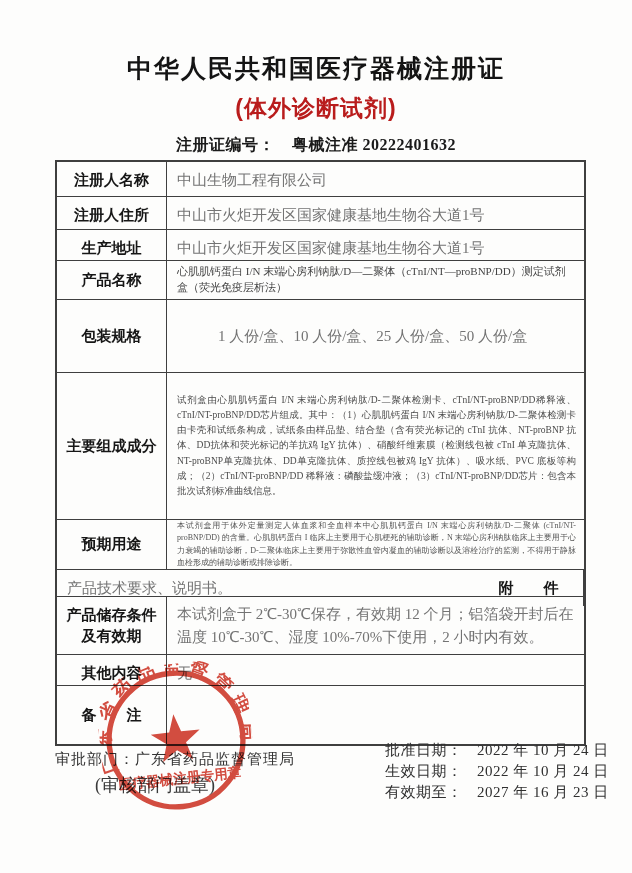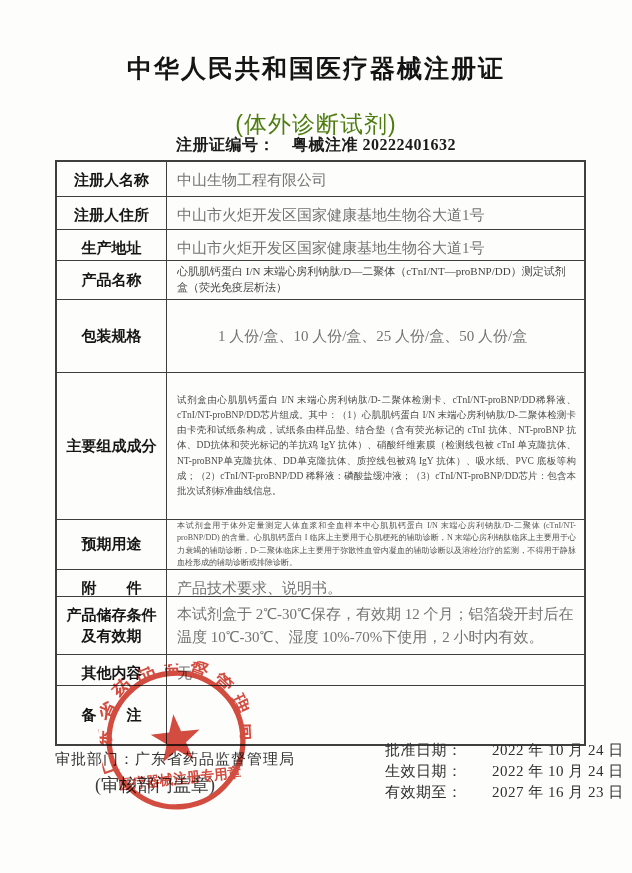--- a/index.html
+++ b/index.html
@@ -9,21 +9,21 @@
     background: #fdfdfc;
     font-family: "Liberation Sans", sans-serif;
     color: #2e2e2e;
     overflow: hidden;
   }
   .center-text { position: absolute; left: 0; width: 100%; text-align: center; }
   .doc-title {
     top: 52px; font-size: 25px; font-weight: bold; letter-spacing: 2px; color: #141414;
   }
   .doc-subtitle {
-    top: 109px; font-size: 23px; font-weight: normal; letter-spacing: 1px; color: #4d7c0f;
+    top: 93px; font-size: 23px; font-weight: bold; letter-spacing: 1px; color: #b91c1c;
   }
   .reg-line {
     top: 135px; font-size: 16px; font-weight: bold; color: #1a1a1a; letter-spacing: 0.5px;
   }
   .reg-line .reg-value { margin-left: 17px; font-family: "Liberation Serif", serif; }
 
   .cert-table {
     position: absolute; left: 55px; top: 160px; width: 531px;
     border: 2px solid #3f3f3f;
     background: transparent;
@@ -54,21 +54,21 @@
   .v-small { font-size: 11px; line-height: 1.45; color: #444; }
   .v-tiny  { font-size: 9.5px; line-height: 1.6; color: #4a4a4a; text-align: justify; }
   .v-micro { font-size: 8px; line-height: 1.55; color: #555; text-align: justify; }
 
   .footer-left { position: absolute; left: 55px; top: 750px; font-size: 15px; color: #333; font-family: "Liberation Serif", serif; }
   .footer-left .approval { letter-spacing: 1px; }
   .footer-left .note { margin-top: 4px; margin-left: 40px; font-size: 18px; color: #3a3a3a; }
   .footer-right { position: absolute; left: 385px; top: 740px; font-size: 15px; color: #2f2f2f; font-family: "Liberation Serif", serif; }
   .date-row { display: flex; line-height: 21px; letter-spacing: 0.5px; }
   .date-row .d-label { width: 84px; }
-  .date-row .d-value { margin-left: 23px; }
+  .date-row .d-value { margin-left: 8px; }
 
   .seal {
     position: absolute; left: 100px; top: 664px; width: 152px; height: 152px;
     mix-blend-mode: multiply; opacity: 0.9;
     transform: rotate(-6deg);
     pointer-events: none;
   }
 </style>
 </head>
 <body>
@@ -102,22 +102,22 @@
   </div>
   <div class="row r6">
     <div class="cell label-cell">主要组成成分</div>
     <div class="cell value-cell v-tiny">试剂盒由心肌肌钙蛋白 I/N 末端心房利钠肽/D-二聚体检测卡、cTnI/NT-proBNP/DD稀释液、cTnI/NT-proBNP/DD芯片组成。其中：（1）心肌肌钙蛋白 I/N 末端心房利钠肽/D-二聚体检测卡由卡壳和试纸条构成，试纸条由样品垫、结合垫（含有荧光标记的 cTnI 抗体、NT-proBNP 抗体、DD抗体和荧光标记的羊抗鸡 IgY 抗体）、硝酸纤维素膜（检测线包被 cTnI 单克隆抗体、NT-proBNP单克隆抗体、DD单克隆抗体、质控线包被鸡 IgY 抗体）、吸水纸、PVC 底板等构成；（2）cTnI/NT-proBNP/DD 稀释液：磷酸盐缓冲液；（3）cTnI/NT-proBNP/DD芯片：包含本批次试剂标准曲线信息。</div>
   </div>
   <div class="row r7">
     <div class="cell label-cell">预期用途</div>
     <div class="cell value-cell v-micro">本试剂盒用于体外定量测定人体血浆和全血样本中心肌肌钙蛋白 I/N 末端心房利钠肽/D-二聚体 (cTnI/NT-proBNP/DD) 的含量。心肌肌钙蛋白 I 临床上主要用于心肌梗死的辅助诊断，N 末端心房利钠肽临床上主要用于心力衰竭的辅助诊断，D-二聚体临床上主要用于弥散性血管内凝血的辅助诊断以及溶栓治疗的监测，不得用于静脉血栓形成的辅助诊断或排除诊断。</div>
   </div>
   <div class="row r8">
+    <div class="cell value-cell">产品技术要求、说明书。</div>
     <div class="cell label-cell">附　　件</div>
-    <div class="cell value-cell">产品技术要求、说明书。</div>
   </div>
   <div class="row r9">
     <div class="cell label-cell">产品储存条件及有效期</div>
     <div class="cell value-cell">本试剂盒于 2℃-30℃保存，有效期 12 个月；铝箔袋开封后在温度 10℃-30℃、湿度 10%-70%下使用，2 小时内有效。</div>
   </div>
   <div class="row r10">
     <div class="cell label-cell">其他内容</div>
     <div class="cell value-cell">无</div>
   </div>
   <div class="row r11">

